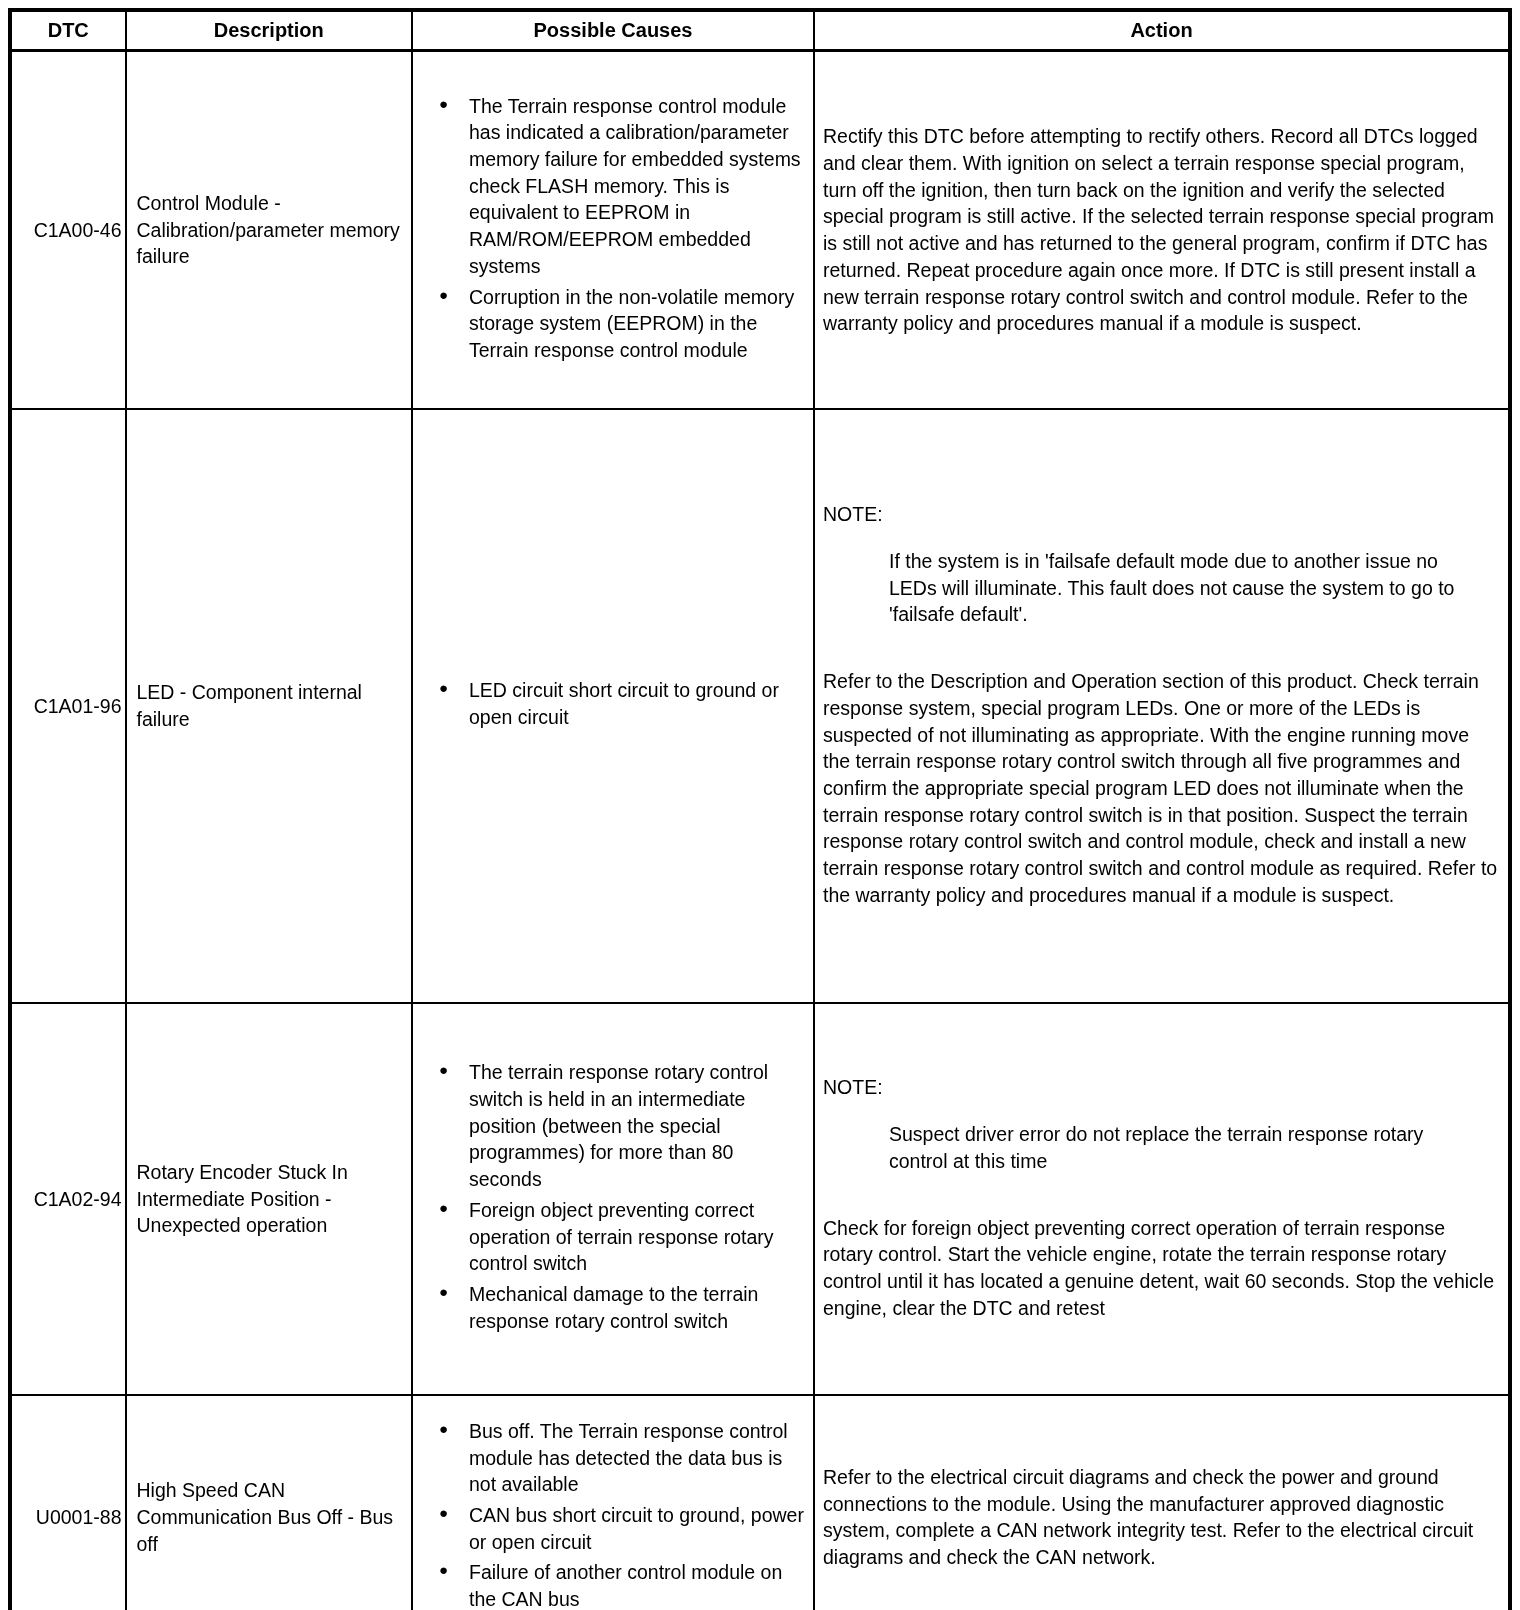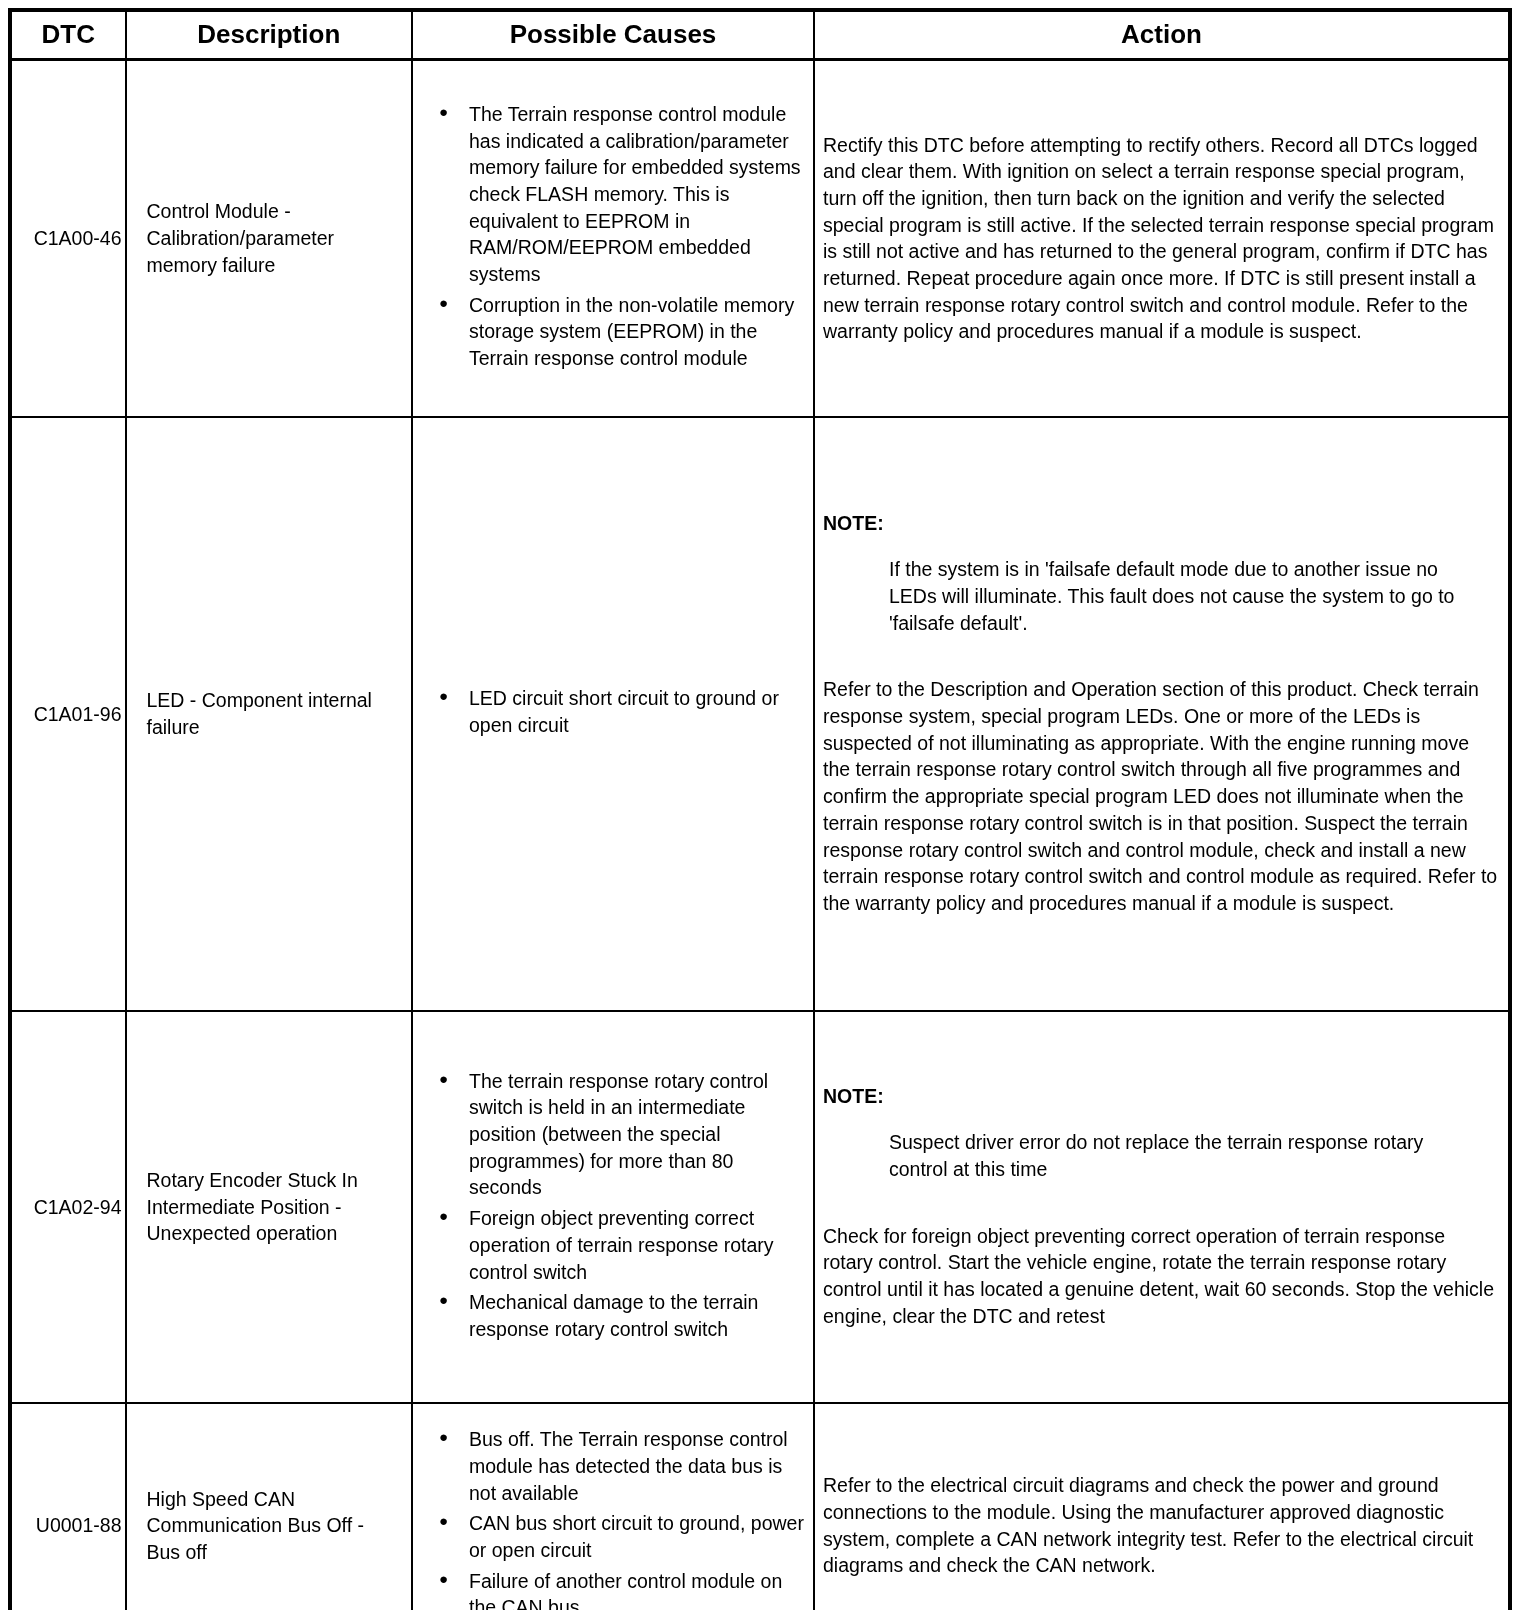--- a/index.html
+++ b/index.html
@@ -29,31 +29,31 @@
   }
   table.dtc-table th,
   table.dtc-table td {
     border: 2px solid #000000;
     vertical-align: middle;
     box-sizing: border-box;
   }
   table.dtc-table th {
     font-weight: bold;
     text-align: center;
-    font-size: 26px;
+    font-size: 20px;
     padding: 5px 4px;
     border-bottom: 3px solid #000000;
     height: 36px;
   }
   td.cell-dtc {
     padding: 4px 3px 4px 6px;
     text-align: right;
   }
   td.cell-desc {
-    padding: 4px 20px;
+    padding: 4px 10px;
   }
   td.cell-causes {
     padding: 8px 6px 8px 10px;
     vertical-align: middle;
   }
   td.cell-action {
     padding: 8px 8px;
     vertical-align: middle;
   }
   ul.causes {
@@ -70,21 +70,21 @@
     content: "\25CF";
     position: absolute;
     left: 16px;
     top: 1px;
     font-size: 0.78em;
   }
   .action-block .paragraph {
     margin: 4px 0;
   }
   .action-block .note-heading {
-    font-weight: bold;
+    font-weight: normal;
     margin: 2px 0 0 0;
   }
   .action-block .note-body {
     margin: 20px 0 40px 66px;
     padding-right: 30px;
   }
   
   tr[data-row="0"] { height: 358px; }
   tr[data-row="1"] { height: 594px; }
   tr[data-row="2"] { height: 392px; }

